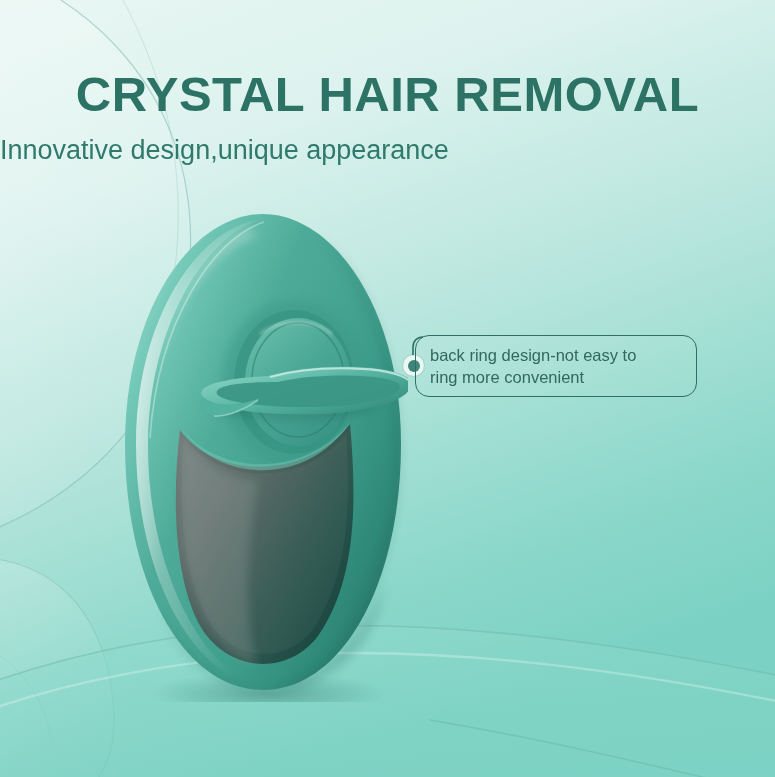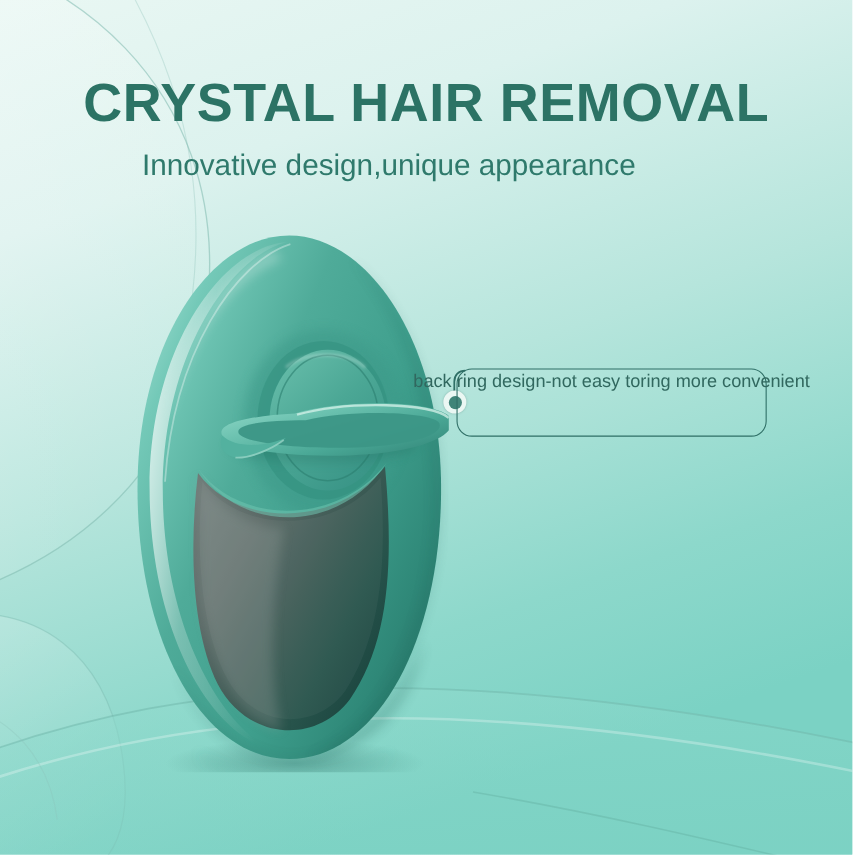--- a/index.html
+++ b/index.html
@@ -35,39 +35,40 @@
     font-weight: 700;
     letter-spacing: 0.5px;
     color: #2c7365;
     white-space: nowrap;
   }
   .subtitle {
     position: absolute;
     left: 0;
     top: 135px;
     width: 707px;
-    text-align: center;
+    text-align: left;
     font-size: 27px;
     font-weight: 400;
     color: #2f7a6c;
     white-space: nowrap;
   }
 
   
   .callout-box {
     position: absolute;
     left: 415px;
     top: 335px;
     width: 282px;
     height: 62px;
     border: 1.6px solid #2f6f66;
     border-radius: 14px;
     box-sizing: border-box;
     background: rgba(255,255,255,0.035);
     display: flex;
+    flex-direction: column;
     justify-content: center;
     padding: 0 14px;
   }
   .callout-line {
     font-size: 16.5px;
     line-height: 22px;
     color: #31685f;
     white-space: nowrap;
   }
   .callout-dot {

